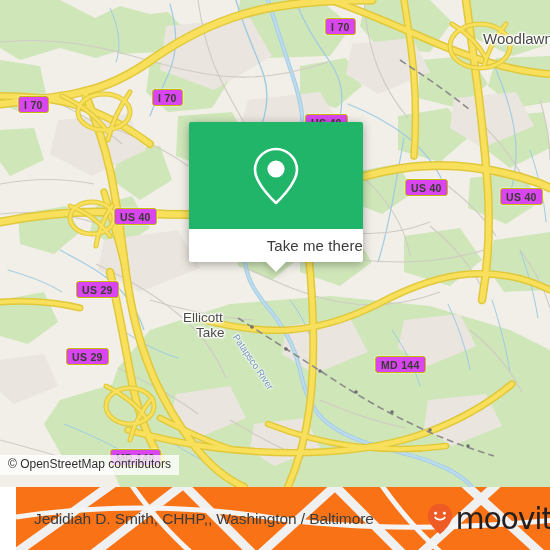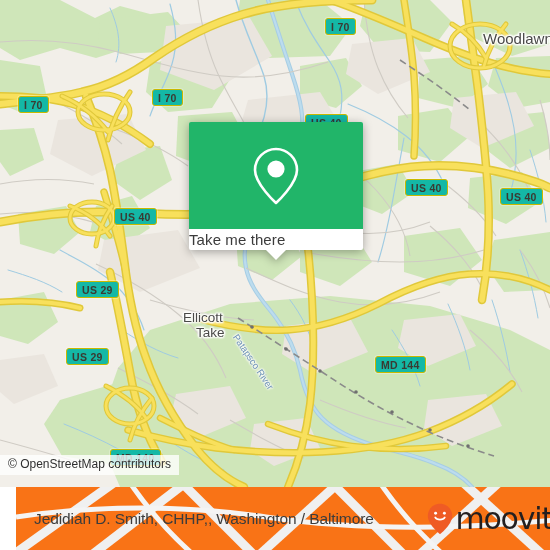--- a/index.html
+++ b/index.html
@@ -14,21 +14,21 @@
   
   #map {
     position:absolute; left:0; top:0; width:550px; height:487px;
     background:#f2efe9; overflow:hidden;
   }
   #map svg.maplayer { position:absolute; left:0; top:0; width:550px; height:487px; }
 
   
   .shield {
     position:absolute;
-    background:#14b8a6;
+    background:#d946ef;
     border:1.6px solid #c9b900;
     border-radius:3px;
     color:#3a3a32;
     font-size:10.5px;
     font-weight:bold;
     letter-spacing:.3px;
     line-height:14px;
     height:17px;
     padding:0 5px;
     white-space:nowrap;
@@ -66,24 +66,24 @@
     width:174px;
     filter:drop-shadow(0 2px 5px rgba(0,0,0,.33));
   }
   #popup-head {
     height:107px;
     background:#21b569;
     border-radius:2px 2px 0 0;
     display:flex; align-items:center; justify-content:center;
   }
   #popup-body {
-    height:21px;
+    height:33px;
     background:#ffffff;
     border-radius:0 0 2px 2px;
-    display:flex; align-items:center; justify-content:flex-start;
+    display:flex; align-items:center; justify-content:flex-end;
   }
   #popup-body .cta {
     color:#3b3b3b;
     font-size:15px;
     font-family:"Liberation Sans", sans-serif;
     letter-spacing:.1px;
   }
   #popup-tail {
     position:absolute;
     left:50%; bottom:-10px; margin-left:-11px;

